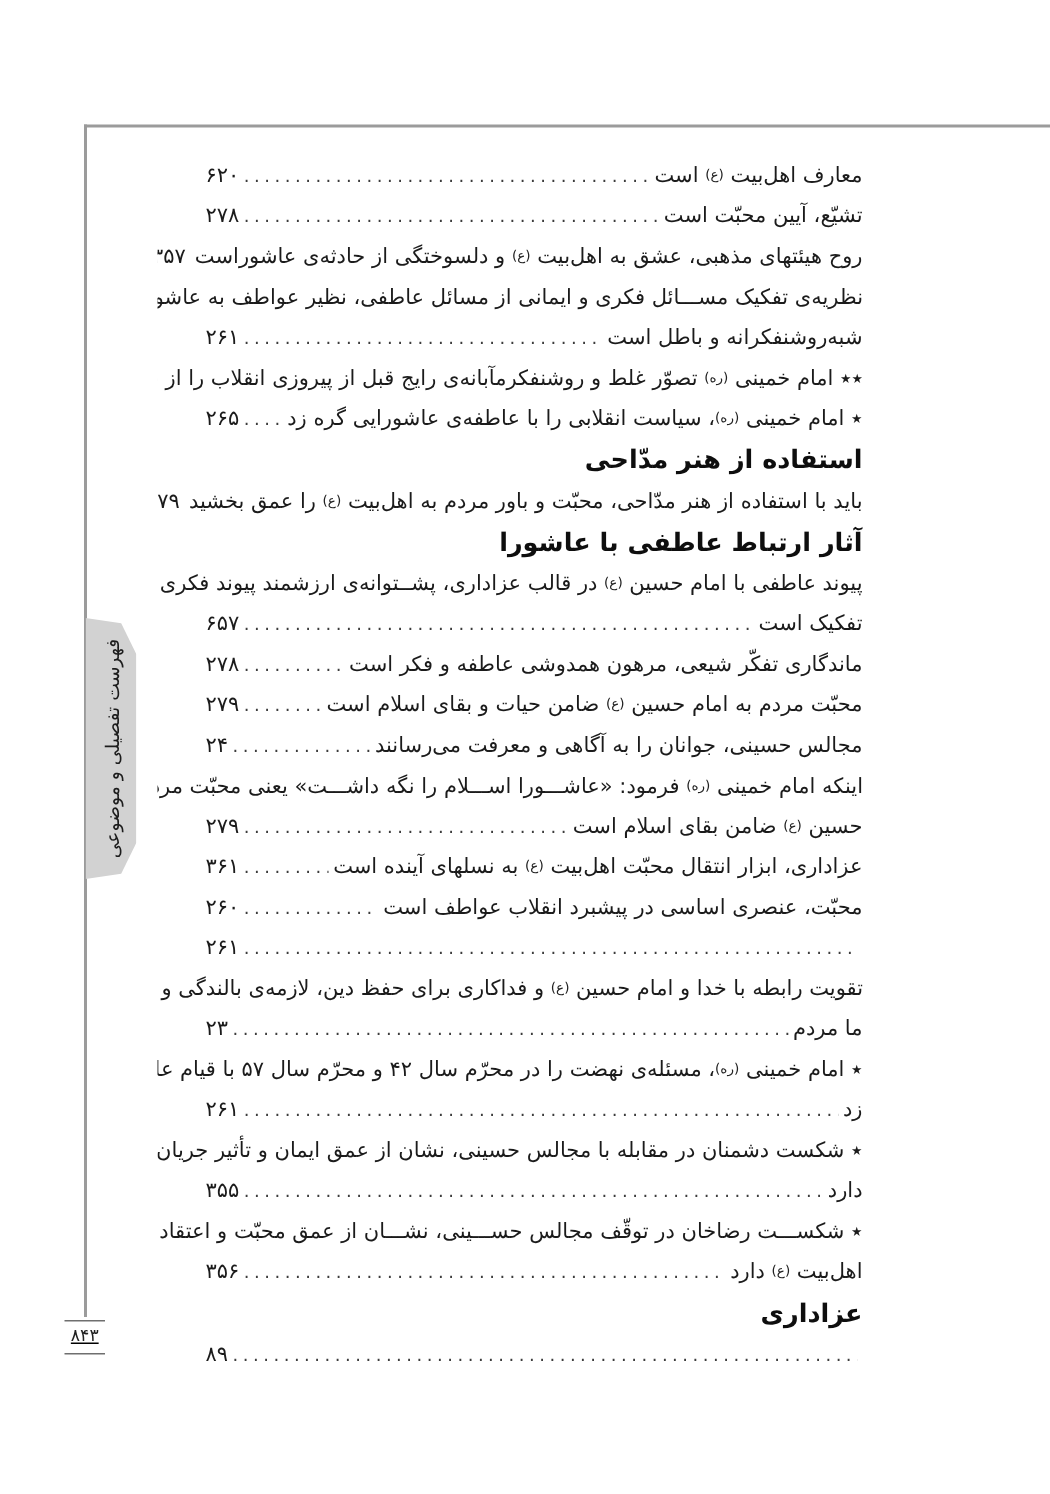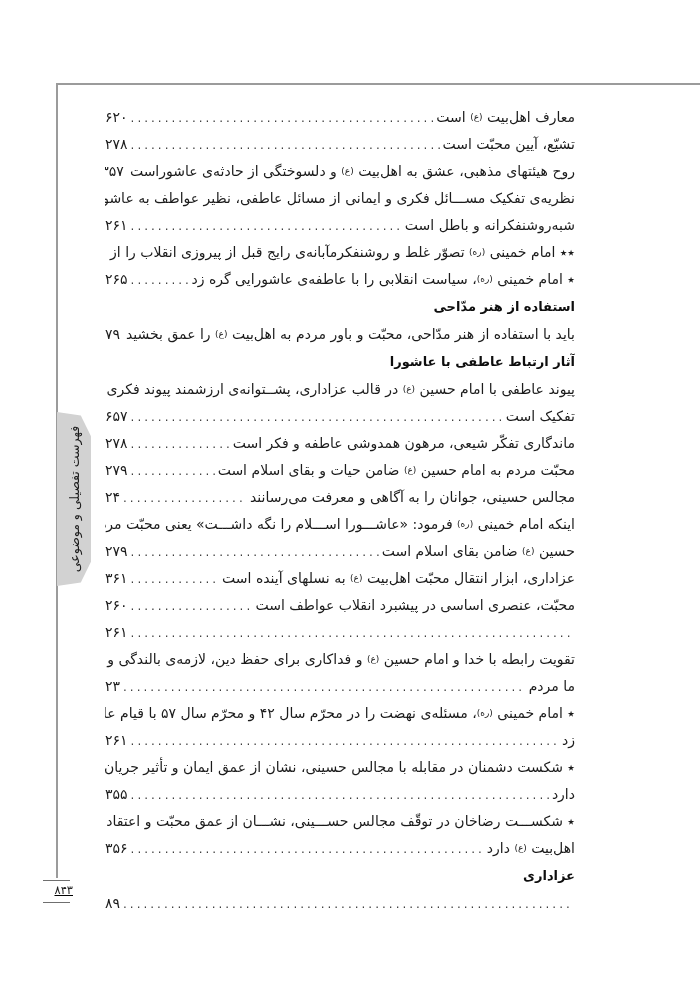--- a/index.html
+++ b/index.html
@@ -32,20 +32,21 @@
     width: 174px; height: 34px;
     transform: translate(-50%, -50%) rotate(-90deg);
     display: flex; align-items: center; justify-content: center;
     direction: rtl;
     font-size: 12.5px; color: #1c1c1c; white-space: nowrap;
   }
 
   
   .folio {
     position: absolute; left: 40px; top: 880px; width: 33px;
+    text-align: center;
     text-decoration: underline;
   }
   .folio-rule { height: 1px; background: #6f6f6f; margin: 0 3px; }
   .folio-number {
     font-size: 11.5px; color: #222; line-height: 1;
     padding: 4px 0 5px 0; direction: rtl;
   }
 
   
   .content {
@@ -59,29 +60,29 @@
     white-space: nowrap; overflow: hidden;
   }
   .row.entry { display: flex; align-items: baseline; }
   .row.entry .txt { flex: none; }
   .row.entry .dots {
     flex: 1 1 auto; overflow: hidden;
     direction: ltr; text-align: left;
     font-size: 12px; letter-spacing: 3px; color: #3c3c3c;
     margin: 0 3px;
   }
-  .row.entry .pg { flex: none; }
+  .row.entry .pg { flex: none; margin-left: 32px; }
   .row.wrap-line {
     display: block;
     text-align: justify;
     text-align-last: justify;
   }
   .row.heading {
     height: 28px; line-height: 28px;
-    font-weight: bold; font-size: 13px; color: #0e0e0e;
+    font-weight: bold; font-size: 17px; color: #0e0e0e;
   }
   .hon { font-size: 9px; vertical-align: 2px; color: #222; }
 </style>
 </head>
 <body>
 
 <div class="page">
 
   <div class="top-rule"></div>
   <div class="left-rule"></div>

